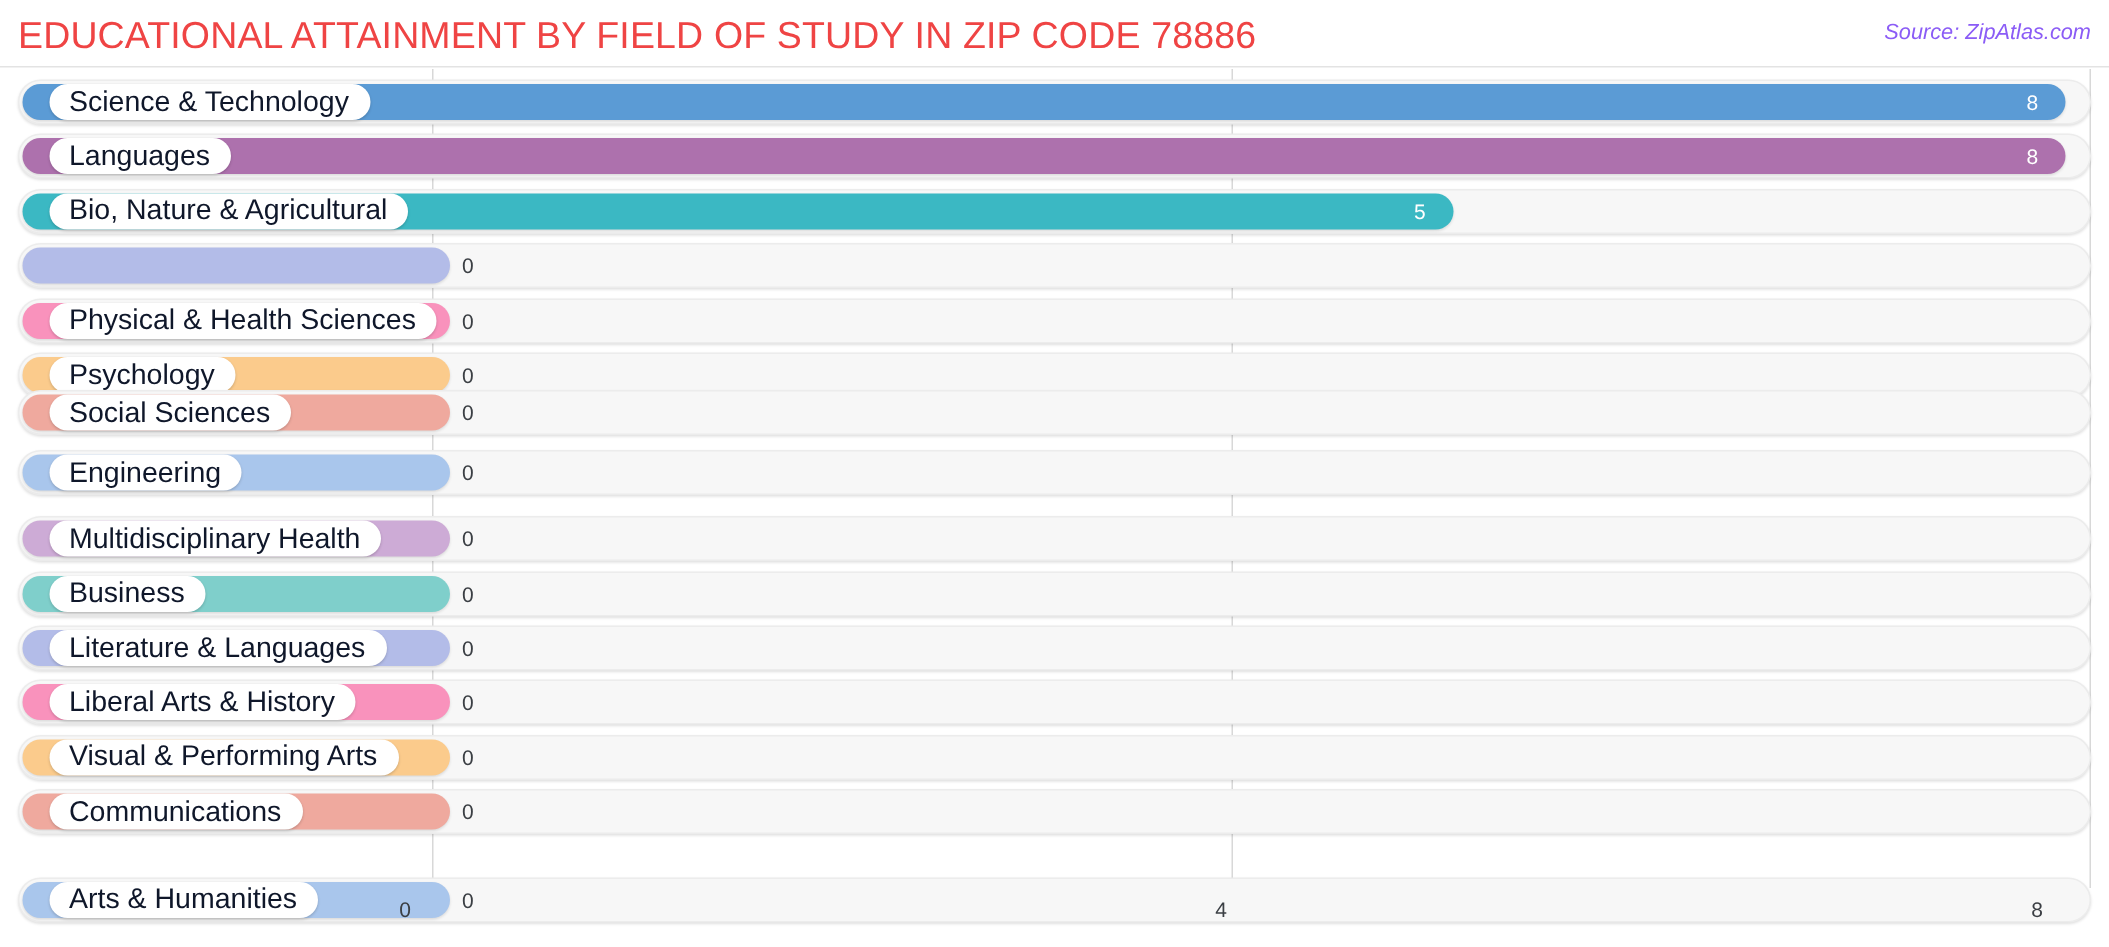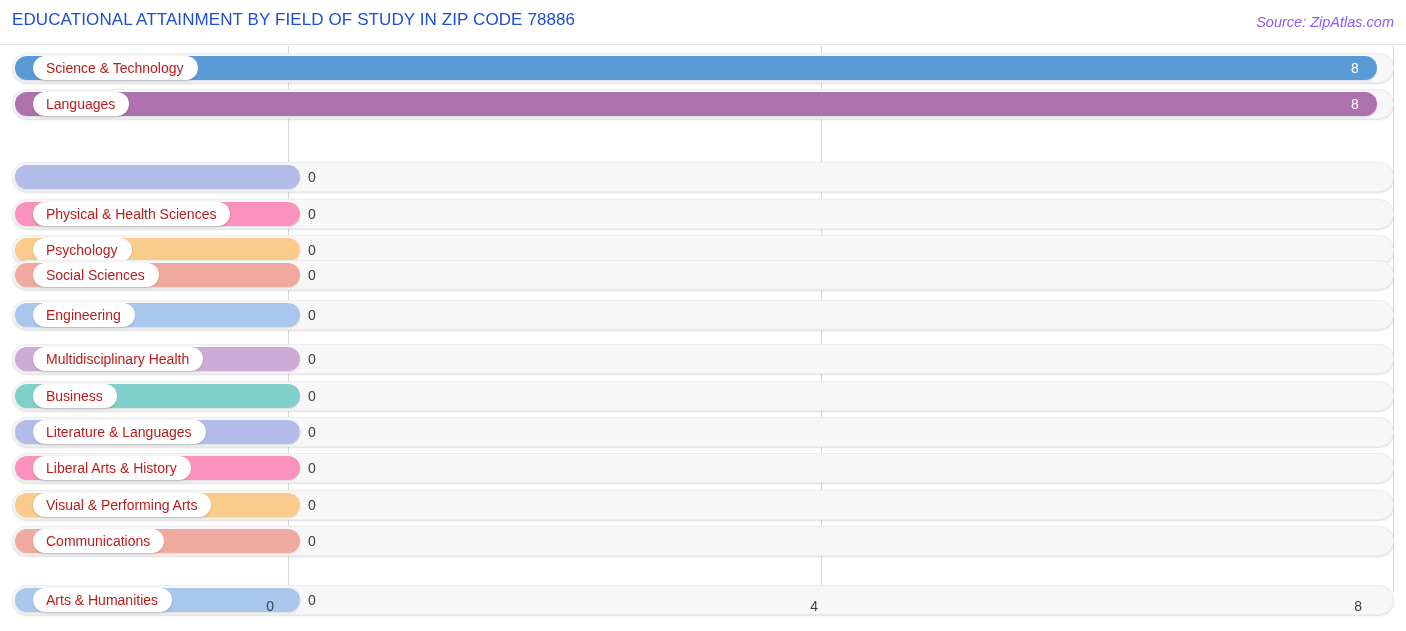--- a/index.html
+++ b/index.html
@@ -14,22 +14,22 @@
     position: relative;
     width: 1406px;
     height: 631px;
     background: #ffffff;
   }
 
   
   .title {
     position: absolute;
     left: 12px; top: 10px;
-    font-size: 17px;
-    color: #1d4ed8;
+    font-size: 25px;
+    color: #ef4444;
     letter-spacing: 0.1px;
     white-space: nowrap;
   }
   .source {
     position: absolute;
     right: 12px; top: 14px;
     font-size: 14.5px;
     font-style: italic;
     color: #8b5cf6;
     white-space: nowrap;
@@ -86,22 +86,22 @@
     left: 21px; top: 3px;
     height: 24px;
     background: #ffffff;
     border-radius: 12px;
     box-shadow: 0 1px 2px rgba(0,0,0,0.18);
     display: flex;
     align-items: center;
     padding: 0 14px 0 13px;
   }
   .label-pill span {
-    font-size: 14px;
-    color: #b91c1c;
+    font-size: 19px;
+    color: #0f172a;
     white-space: nowrap;
     line-height: 1;
   }
   
   .value {
     position: absolute;
     top: 0; height: 30px;
     display: flex; align-items: center;
     font-size: 14px;
     line-height: 1;
@@ -148,20 +148,28 @@
         <div class="value inside" style="left: 1339px;">8</div>
       </div>
       <div class="row" style="top: 43.4px;">
         <div class="track"></div>
         <div class="bar" style="width: 1362px; background: rgb(173, 113, 173);"></div>
         <div class="label-pill">
           <span>Languages</span>
         </div>
         <div class="value inside" style="left: 1339px;">8</div>
       </div>
+      <div class="row" style="top: 79.8px;">
+        <div class="track"></div>
+        <div class="bar" style="width: 953.625px; background: rgb(59, 184, 195);"></div>
+        <div class="label-pill">
+          <span>Bio, Nature &amp; Agricultural</span>
+        </div>
+        <div class="value inside" style="left: 930.625px;">5</div>
+      </div>
       <div class="row" style="top: 116.2px;">
         <div class="track"></div>
         <div class="bar" style="width: 285px; background: rgb(179, 188, 232);"></div>
         <div class="value outside" style="left: 296px;">0</div>
       </div>
       <div class="row" style="top: 152.6px;">
         <div class="track"></div>
         <div class="bar" style="width: 285px; background: rgb(249, 146, 188);"></div>
         <div class="label-pill">
           <span>Physical &amp; Health Sciences</span>

